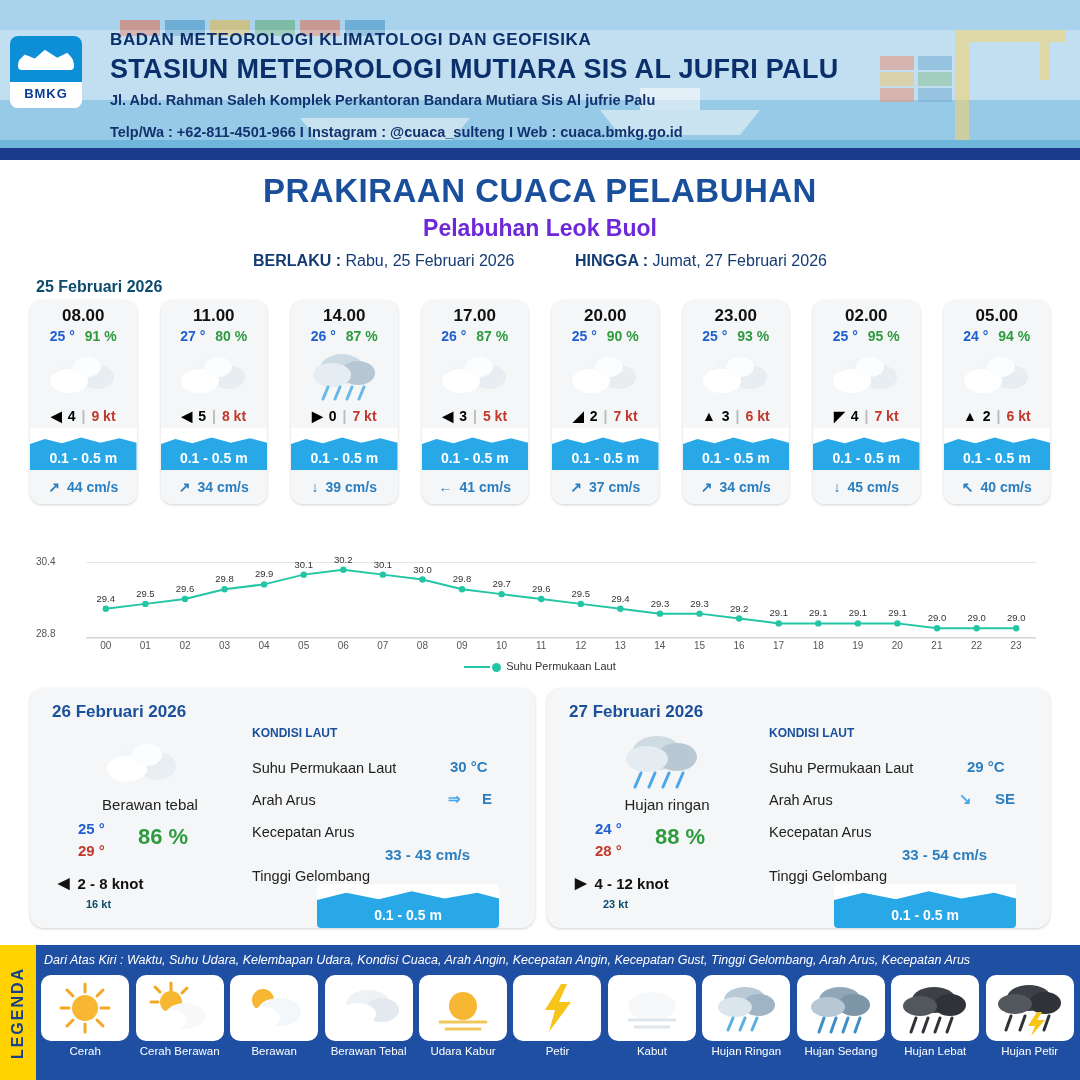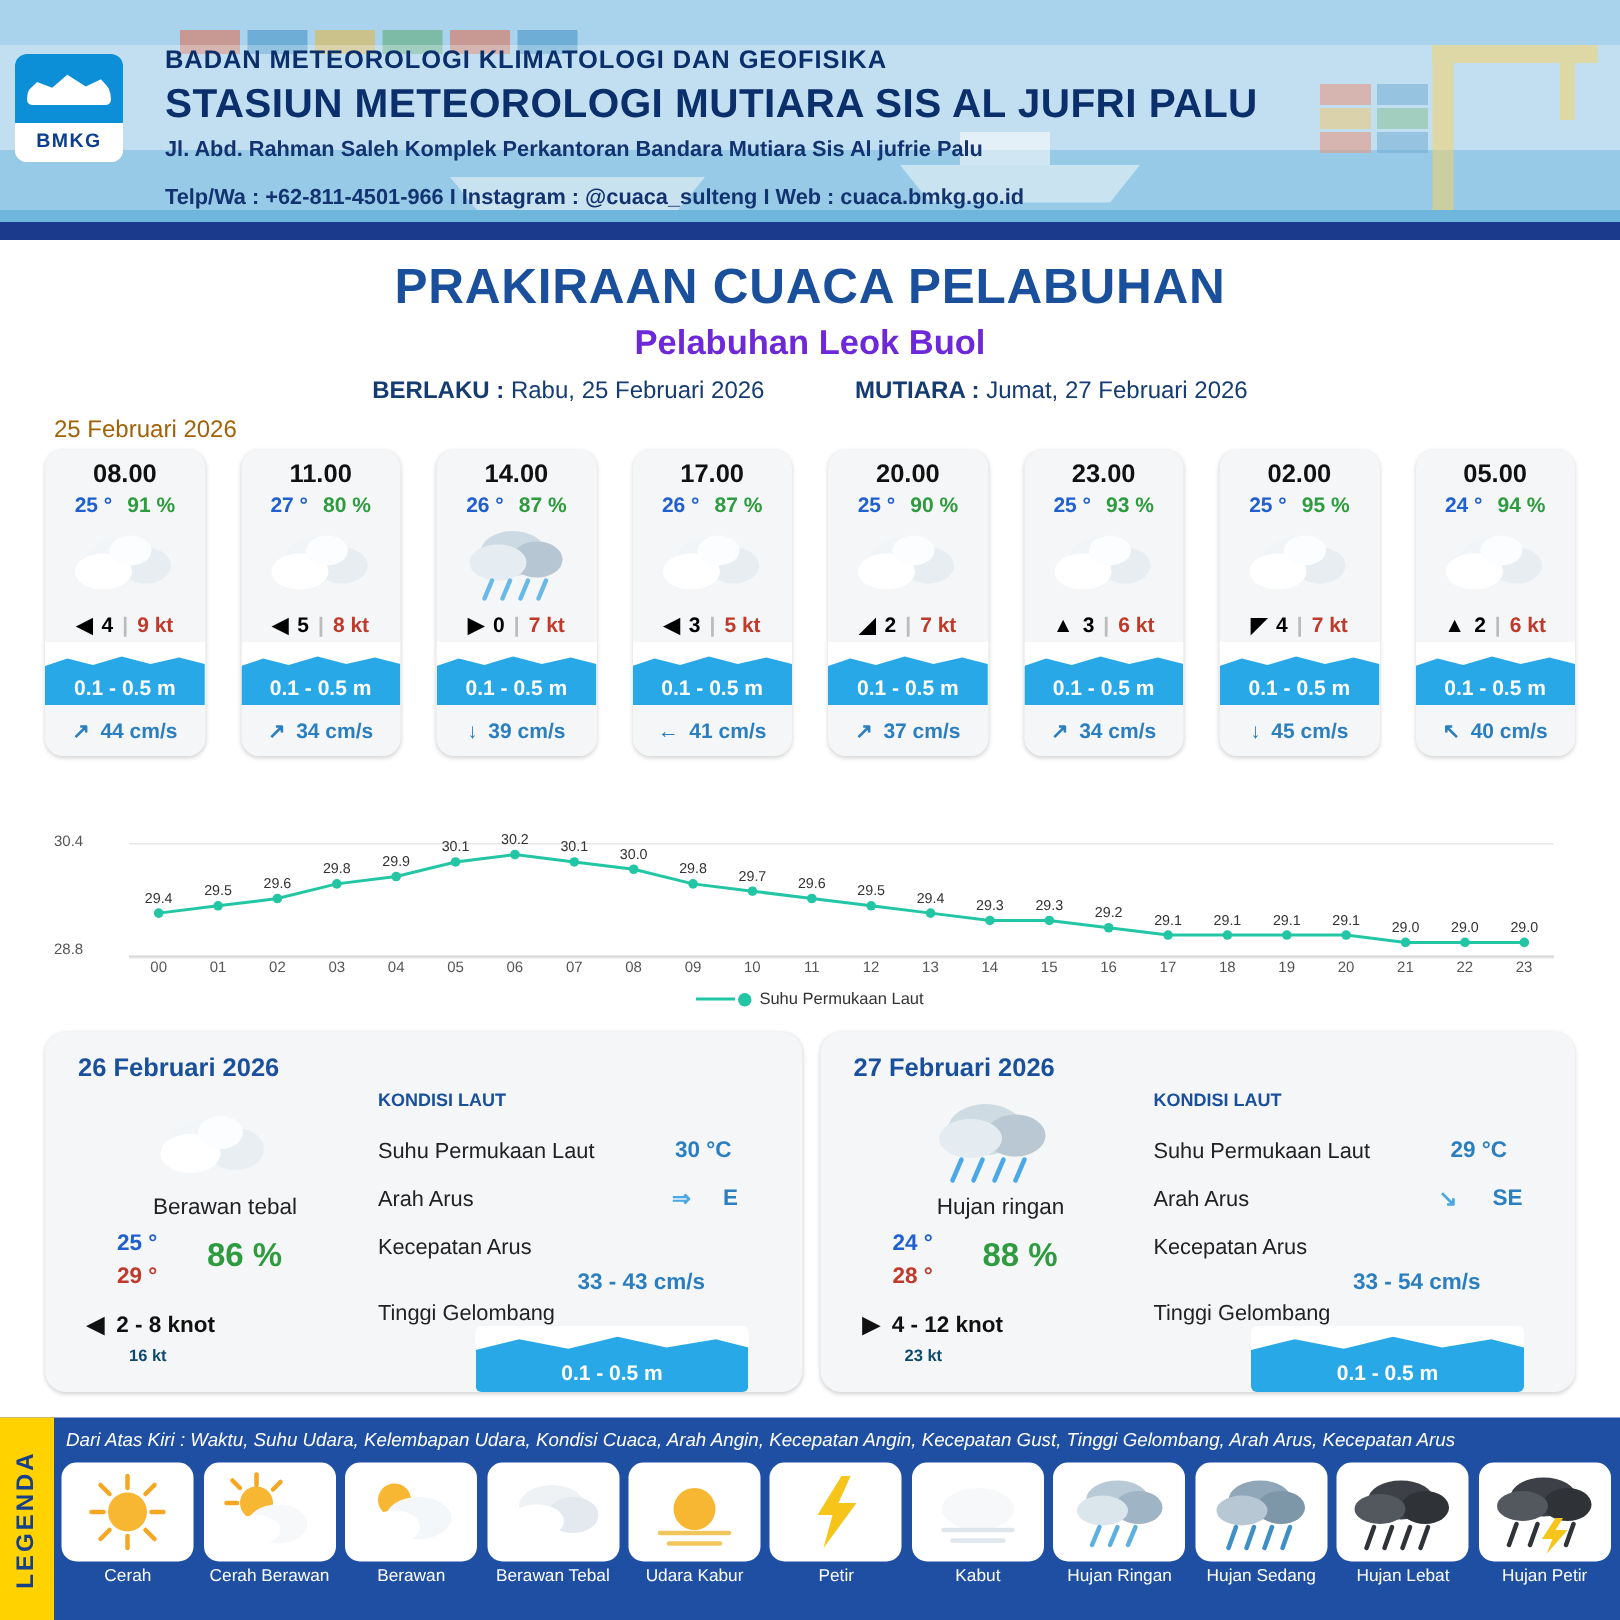--- a/index.html
+++ b/index.html
@@ -53,21 +53,21 @@
     font-size:33px; font-weight:bold; color:#1a4f9c; letter-spacing:0.5px;
   }
   .subtitle {
     position:absolute; left:0; top:215px; width:1080px; text-align:center;
     font-size:23px; font-weight:bold; color:#6d28d9;
   }
   .validity { position:absolute; left:0; top:252px; width:1080px; text-align:center; font-size:16px; color:#143c73; }
   .validity b { font-weight:bold; }
   .validity .v1 { margin-right:56px; }
   .date-label {
-    position:absolute; left:36px; top:278px; font-size:16px; font-weight:normal; color:#a16207;
+    position:absolute; left:36px; top:278px; font-size:16px; font-weight:bold; color:#0c4a6e;
   }
 
   
   .cards { position:absolute; left:30px; top:300px; width:1020px; display:flex; gap:24px; }
   .card {
     width:120px; background:#f4f6f7; border-radius:12px; overflow:hidden;
     box-shadow:0 1px 3px rgba(0,0,0,.18);
   }
   .c-time { text-align:center; font-size:17px; font-weight:bold; color:#111; padding:6px 0 2px; }
   .c-th { display:flex; justify-content:center; gap:10px; font-size:14px; font-weight:bold; padding-bottom:4px;}
@@ -187,21 +187,21 @@
 </div>
 
 <div class="title">PRAKIRAAN CUACA PELABUHAN</div>
 <div class="subtitle">Pelabuhan Leok Buol</div>
 <div class="validity">
   <span class="v1">
     <b>BERLAKU :</b>
     <span>Rabu, 25 Februari 2026</span>
   </span>
   <span>
-    <b>MUTIARA :</b>
+    <b>HINGGA :</b>
     <span>Jumat, 27 Februari 2026</span>
   </span>
 </div>
 <div class="date-label">25 Februari 2026</div>
 
 <div class="cards" id="cards">
     <div class="card">
       <div class="c-time">08.00</div>
       <div class="c-th">
         <span class="c-temp">25 °</span>

